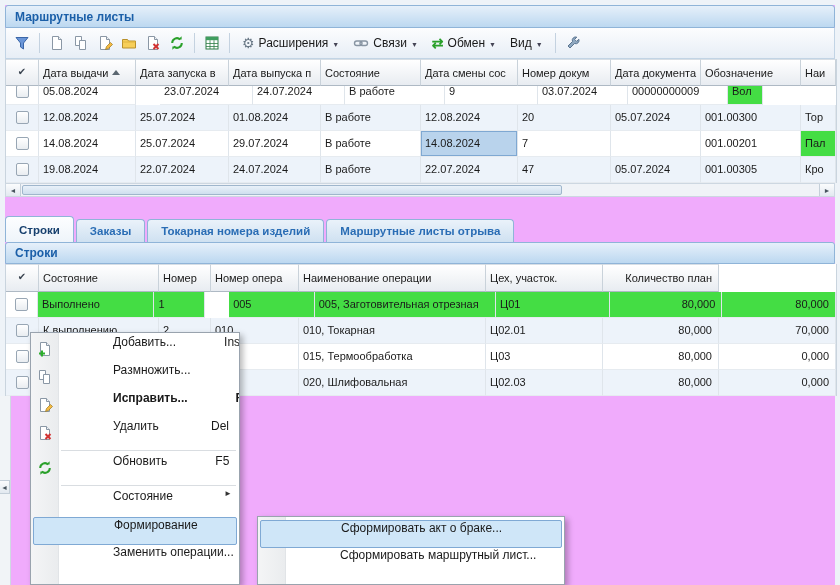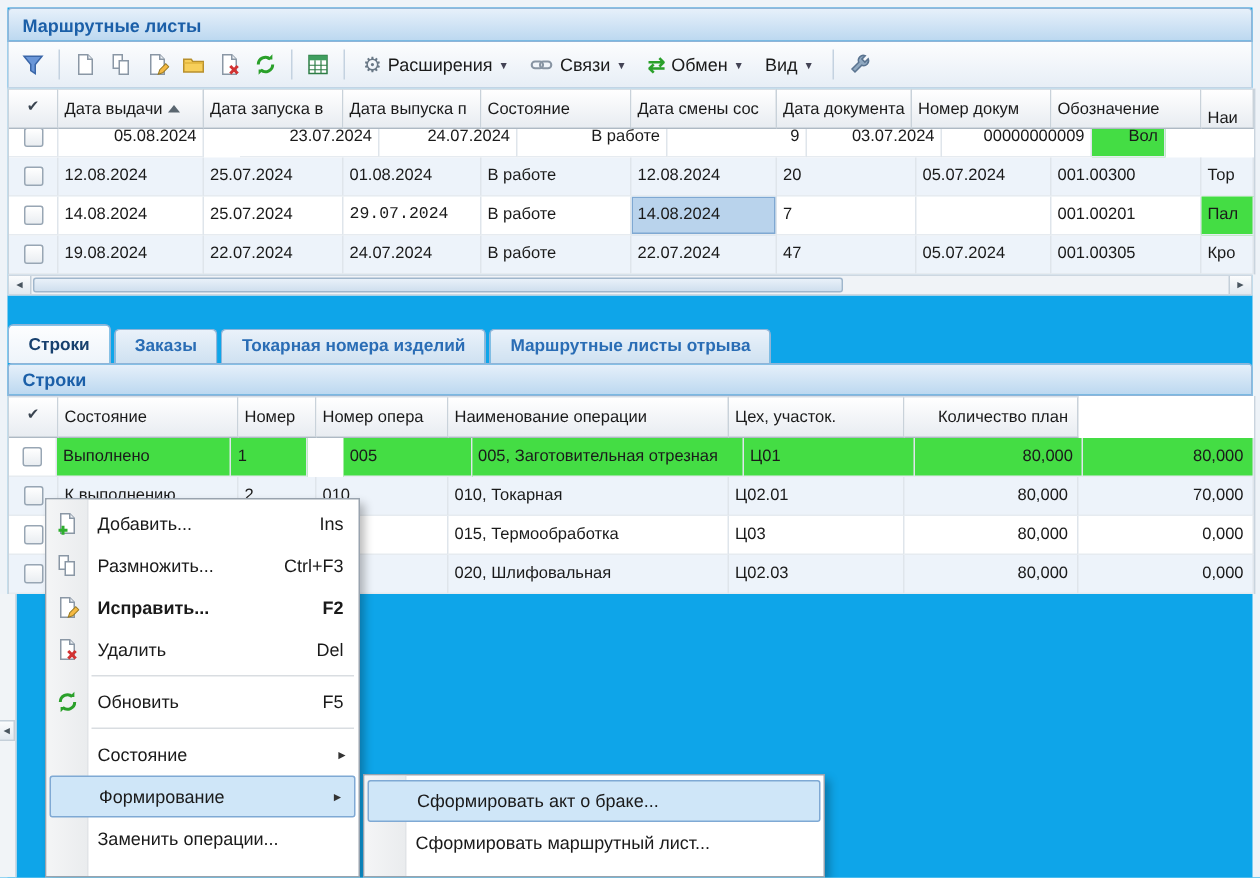--- a/index.html
+++ b/index.html
@@ -1,16 +1,16 @@
 <!DOCTYPE html>
 <html style="--titletext: #1b5fa8; --green: #44dd44; --selcell: #b9d3ec; --hl: #cfe6f8; --tabtext: #2a6db5;"><head>
 <meta charset="utf-8">
 <style>
   html,body{margin:0;padding:0;}
-  #app{position:relative;width:840px;height:585px;background:#0ea5e9;overflow:hidden;
+  #app{position:relative;width:840px;height:585px;background:#f0abfc;overflow:hidden;
        font-family:"Liberation Sans",sans-serif;color:#1a1a1a;}
   .frame{position:absolute;background:#eef3f8;}
   .frame-top{left:0;top:0;width:840px;height:5px;}
   .frame-left{left:0;top:0;width:5px;height:585px;}
   .frame-right{left:835px;top:0;width:5px;height:585px;}
 
   .titlebar{position:absolute;left:5px;top:5px;width:830px;height:23px;box-sizing:border-box;
     background:linear-gradient(#e6f0fa,#bcd8f0);border:1px solid #8fb4d8;border-radius:3px 3px 0 0;
     display:flex;align-items:center;padding-left:9px;font-size:12px;font-weight:bold;color:var(--titletext,#1b5fa8);}
   .groupbar{position:absolute;left:5px;top:242px;width:830px;height:22px;box-sizing:border-box;
@@ -35,21 +35,21 @@
   .hcell{box-sizing:border-box;background:linear-gradient(#ffffff,#e8ecf1);
     border-right:1px solid #c9d2da;border-bottom:1px solid #aeb9c4;border-top:1px solid #d7dee5;
     font-size:11px;padding:7px 4px 0 4px;white-space:nowrap;overflow:hidden;display:flex;align-items:flex-start;}
   .hcell.cb{justify-content:center;padding-top:6px;}
   .hcell.r{justify-content:flex-end;padding-right:6px;}
   .hcheck{font-size:10px;color:#3a4450;line-height:11px;}
   .sortarrow{width:0;height:0;border-left:4px solid transparent;border-right:4px solid transparent;
     border-bottom:5px solid #5a6670;margin:3px 0 0 4px;}
   .gridrow{display:flex;height:26px;background:#fff;}
   .gridrow.alt{background:#edf3fa;}
-  .gridrow.partial{height:19px;overflow:hidden;text-align:right;}
+  .gridrow.partial{height:19px;overflow:hidden;}
   .gridrow.partial>.cell{margin-top:-7px;height:26px;}
   .cell{box-sizing:border-box;border-right:1px solid #dfe5eb;border-bottom:1px solid #e6ebf0;
     font-size:11px;padding:6px 4px 0 4px;white-space:nowrap;overflow:hidden;}
   .cell.r{text-align:right;padding-right:6px;}
   .cell.sel{background:var(--selcell,#b9d3ec);box-shadow:inset 0 0 0 1px #7fa8d2;}
   .cell.greencell{background:var(--green,#44dd44);}
   .gridrow.green .cell{background:var(--green,#44dd44);}
   .gridrow.green .cell.cbcell{background:#fff;}
   .cbcell{display:flex;align-items:center;justify-content:center;padding:0;}
   .checkbox{width:13px;height:13px;box-sizing:border-box;border:1px solid #98a6b4;border-radius:2px;
@@ -68,24 +68,24 @@
 
   .tabs{position:absolute;left:5px;top:216px;height:26px;display:flex;align-items:flex-end;gap:2px;}
   .tab{height:23px;box-sizing:border-box;display:flex;align-items:center;padding:0 13px;
     border:1px solid #8fb4d8;border-bottom:none;border-radius:4px 4px 0 0;
     background:linear-gradient(#eaf2fa,#cfe1f1);font-weight:bold;font-size:11.5px;color:var(--tabtext,#2a6db5);}
   .tab.active{height:26px;background:linear-gradient(#fdfeff,#eef4fa);color:#17406e;}
 
   .menu{position:absolute;background:#fff;border:1px solid #99a3ae;box-sizing:border-box;
     box-shadow:3px 3px 6px rgba(0,0,0,.28);padding-top:2px;overflow:hidden;z-index:10;}
   #ctxMenu{left:30px;top:332px;width:210px;height:253px;}
-  #subMenu{left:242px;top:516px;width:308px;height:69px;padding-top:3px;z-index:11;}
+  #subMenu{left:257px;top:516px;width:308px;height:69px;padding-top:3px;z-index:11;}
   .menu::before{content:"";position:absolute;left:0;top:0;bottom:0;width:27px;
     background:linear-gradient(90deg,#f4f5f6,#eaecee);border-right:1px solid #e1e4e7;}
-  .mitem{position:relative;height:28px;display:flex;align-items:center;font-size:12px;box-sizing:border-box;}
+  .mitem{position:relative;height:28px;display:flex;font-size:12px;box-sizing:border-box;gap:48px;}
   .mitem.bold{font-weight:bold;}
   .mitem.hl{background:var(--hl,#cfe6f8);border:1px solid #7fa9d4;border-radius:2px;margin:0 2px;}
   .micon{flex:0 0 27px;display:flex;align-items:center;justify-content:center;}
   .mitem.hl .micon{flex-basis:25px;}
   .mlabel{flex:1;padding-left:7px;white-space:nowrap;}
   .mshort{padding-right:10px;}
   .marrow{font-size:8px;color:#333;padding-right:7px;}
   .msep{position:relative;height:1px;background:#d9dde1;margin:3px 3px 3px 30px;}
 </style>
 </head>
@@ -219,45 +219,45 @@
         </div>
         <div class="hcell" style="width: 92px;">
           <span class="hlabel">Дата выпуска п</span>
         </div>
         <div class="hcell" style="width: 100px;">
           <span class="hlabel">Состояние</span>
         </div>
         <div class="hcell" style="width: 97px;">
           <span class="hlabel">Дата смены сос</span>
         </div>
+        <div class="hcell" style="width: 93px;">
+          <span class="hlabel">Номер докум</span>
+        </div>
         <div class="hcell" style="width: 90px;">
           <span class="hlabel">Дата документа</span>
         </div>
-        <div class="hcell" style="width: 93px;">
-          <span class="hlabel">Номер докум</span>
-        </div>
         <div class="hcell" style="width: 100px;">
           <span class="hlabel">Обозначение</span>
         </div>
-        <div class="hcell" style="width: 35px; align-items: flex-end;">
+        <div class="hcell" style="width: 35px;">
           <span class="hlabel">Наи</span>
         </div>
       </div>
       <div class="gridrow partial">
         <div class="cell cbcell" style="width: 33px;">
           <div class="checkbox"></div>
         </div>
         <div class="cell" style="width: 97px;">05.08.2024</div>
         <div class="cell" style="width: 93px; margin-left: 24px;">23.07.2024</div>
         <div class="cell" style="width: 92px;">24.07.2024</div>
         <div class="cell" style="width: 100px;">В работе</div>
         <div class="cell" style="width: 93px;">9</div>
         <div class="cell" style="width: 90px;">03.07.2024</div>
         <div class="cell" style="width: 100px;">00000000009</div>
-        <div class="cell greencell" style="width: 49px;">Вол</div>
+        <div class="cell greencell" style="width: 35px;">Вол</div>
       </div>
       <div class="gridrow alt">
         <div class="cell cbcell" style="width: 33px;">
           <div class="checkbox"></div>
         </div>
         <div class="cell" style="width: 97px;">12.08.2024</div>
         <div class="cell" style="width: 93px;">25.07.2024</div>
         <div class="cell" style="width: 92px;">01.08.2024</div>
         <div class="cell" style="width: 100px;">В работе</div>
         <div class="cell" style="width: 97px;">12.08.2024</div>
@@ -265,21 +265,21 @@
         <div class="cell" style="width: 90px;">05.07.2024</div>
         <div class="cell" style="width: 100px;">001.00300</div>
         <div class="cell" style="width: 35px;">Тор</div>
       </div>
       <div class="gridrow">
         <div class="cell cbcell" style="width: 33px;">
           <div class="checkbox"></div>
         </div>
         <div class="cell" style="width: 97px;">14.08.2024</div>
         <div class="cell" style="width: 93px;">25.07.2024</div>
-        <div class="cell" style="width: 92px; font-family: Liberation Mono, monospace;">29.07.2024</div>
+        <div class="cell" style="width: 92px;">29.07.2024</div>
         <div class="cell" style="width: 100px;">В работе</div>
         <div class="cell sel" style="width: 97px;">14.08.2024</div>
         <div class="cell" style="width: 93px;">7</div>
         <div class="cell" style="width: 90px;"></div>
         <div class="cell" style="width: 100px;">001.00201</div>
         <div class="cell greencell" style="width: 35px;">Пал</div>
       </div>
       <div class="gridrow alt">
         <div class="cell cbcell" style="width: 33px;">
           <div class="checkbox"></div>

